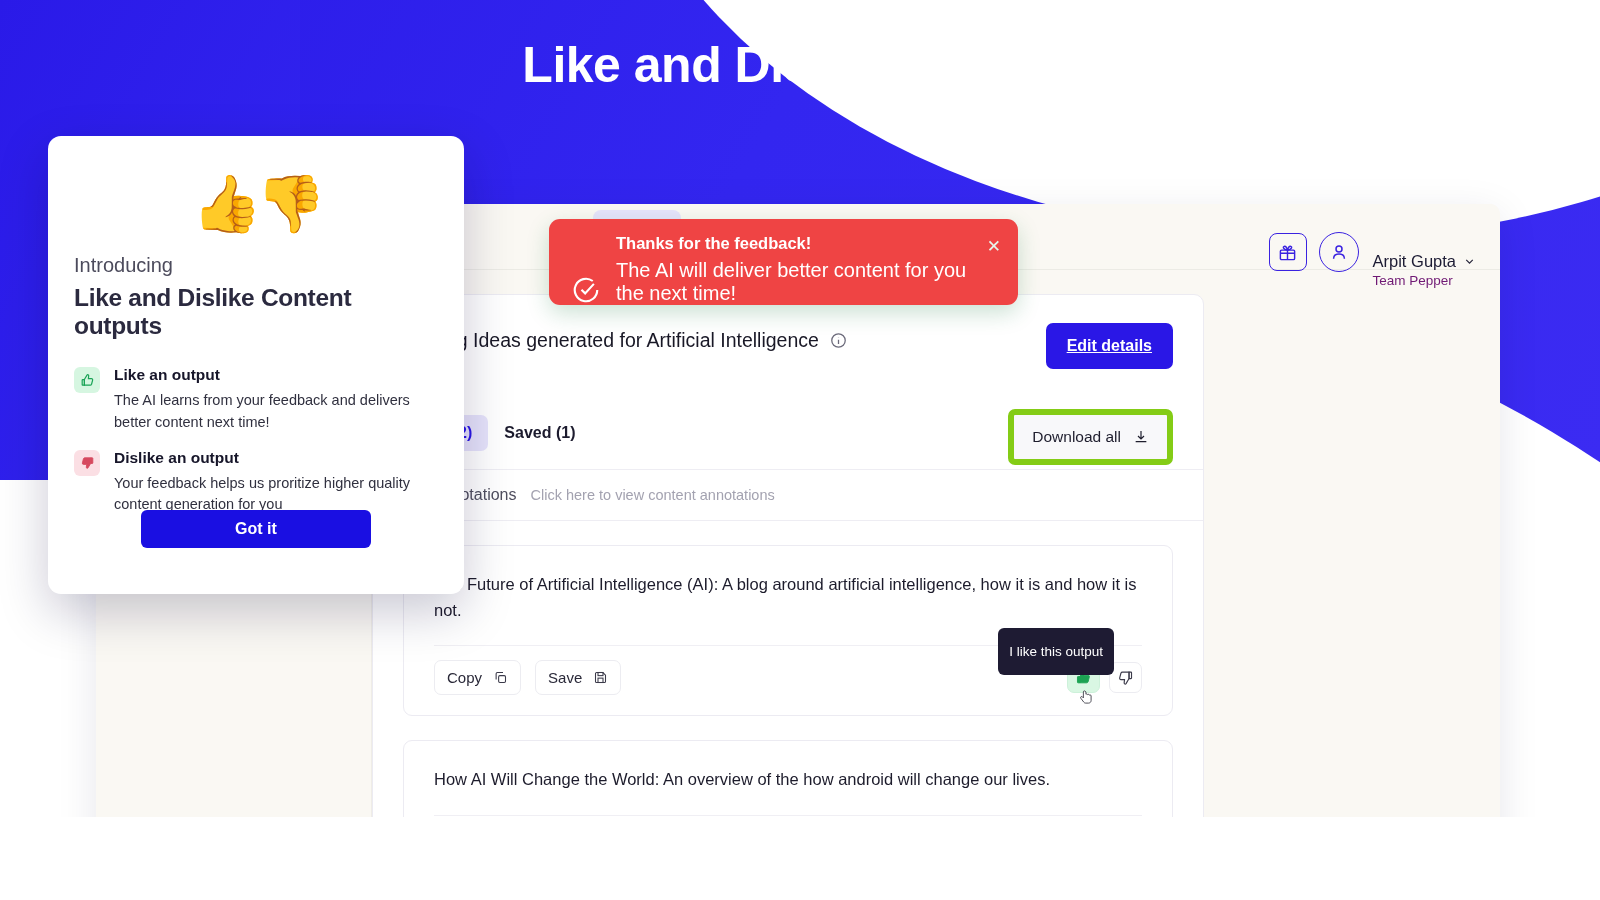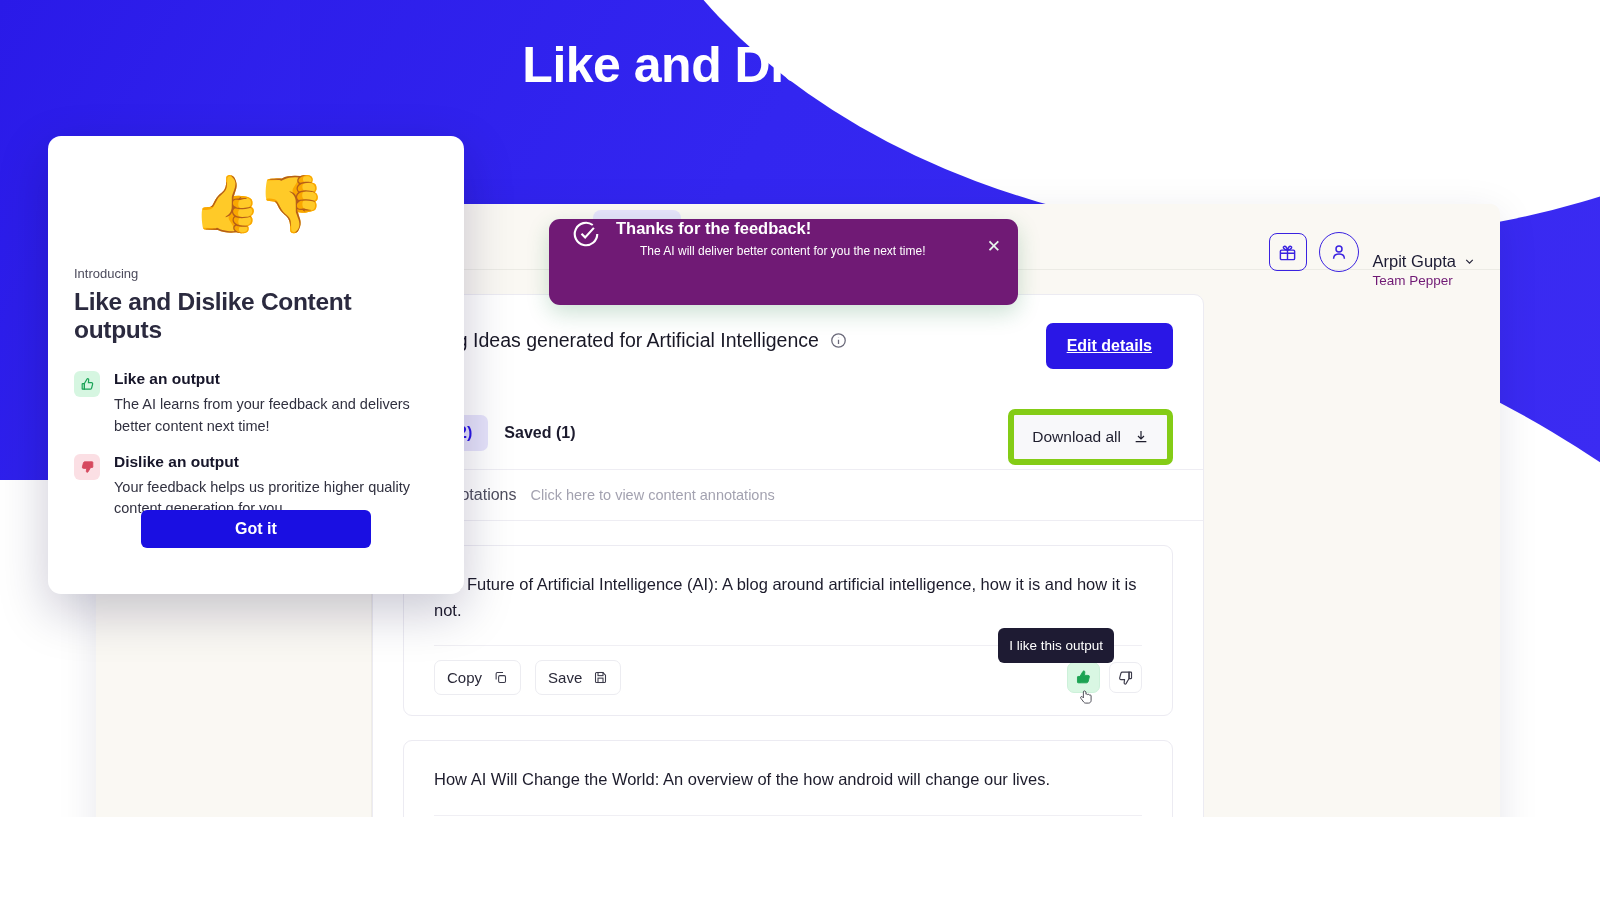--- a/index.html
+++ b/index.html
@@ -184,41 +184,41 @@
     background: #fff;
     display: flex; align-items: center; justify-content: center;
     cursor: pointer;
   }
   .fb-btn.liked { background: #d9f7e3; border-color: #cdf1da; }
   .tooltip {
     position: absolute;
     right: 28px; top: -34px;
     background: #1e1b33; color: #fff;
     font-size: 13.5px;
-    padding: 10px 11px; border-radius: 6px;
+    padding: 16px 11px; border-radius: 6px;
     white-space: nowrap;
   }
   .cursor-ico { position: absolute; left: 11px; top: 26px; }
 
   
   .toast {
     position: absolute;
     left: 549px; top: 219px;
     width: 469px; height: 86px;
-    background: #701a75;
+    background: #ef4444;
     border-radius: 11px;
-    display: flex; align-items: flex-start;
+    display: flex; align-items: flex-end;
     padding: 0 22px;
     box-shadow: 0 8px 22px rgba(24,120,60,0.22);
     z-index: 30;
   }
   .toast-check { margin-right: 15px; flex: 0 0 auto; }
   .toast-txt { color: #fff; }
   .toast-title { font-size: 16.5px; font-weight: bold; margin-bottom: 6px; }
-  .toast-sub { font-size: 12px; margin-left: 24px; }
+  .toast-sub { font-size: 20px; }
   .toast-close {
     position: absolute; right: 17px; top: 19px;
     color: #e6f6ec; font-size: 17px; cursor: pointer; line-height: 1;
   }
   .lav-pill {
     position: absolute; left: 593px; top: 210px;
     width: 88px; height: 34px; border-radius: 8px;
     background: #e6e3fb; z-index: 20;
   }
 
@@ -230,21 +230,21 @@
     background: #ffffff;
     border-radius: 13px;
     box-shadow: 0 18px 50px rgba(15,10,60,0.22);
     z-index: 60;
     padding: 26px 26px 0 26px;
   }
   .modal-emojis {
     text-align: center; font-size: 56px; line-height: 1;
     padding: 14px 0 18px 0; letter-spacing: -6px;
   }
-  .modal-kicker { font-size: 13px; color: #4c4b5c; margin: 16px 0 7px 0; }
+  .modal-kicker { font-size: 20px; color: #4c4b5c; margin: 4px 0 7px 0; }
   .modal-title {
     font-size: 24.5px; font-weight: bold; color: #2b2a3f;
     letter-spacing: -0.3px; margin-bottom: 26px;
   }
   .feat-row { display: flex; gap: 14px; margin-bottom: 15px; }
   .feat-ico {
     width: 26px; height: 26px; border-radius: 6px;
     display: flex; align-items: center; justify-content: center;
     flex: 0 0 auto; margin-top: 1px; font-size: 14px;
   }

